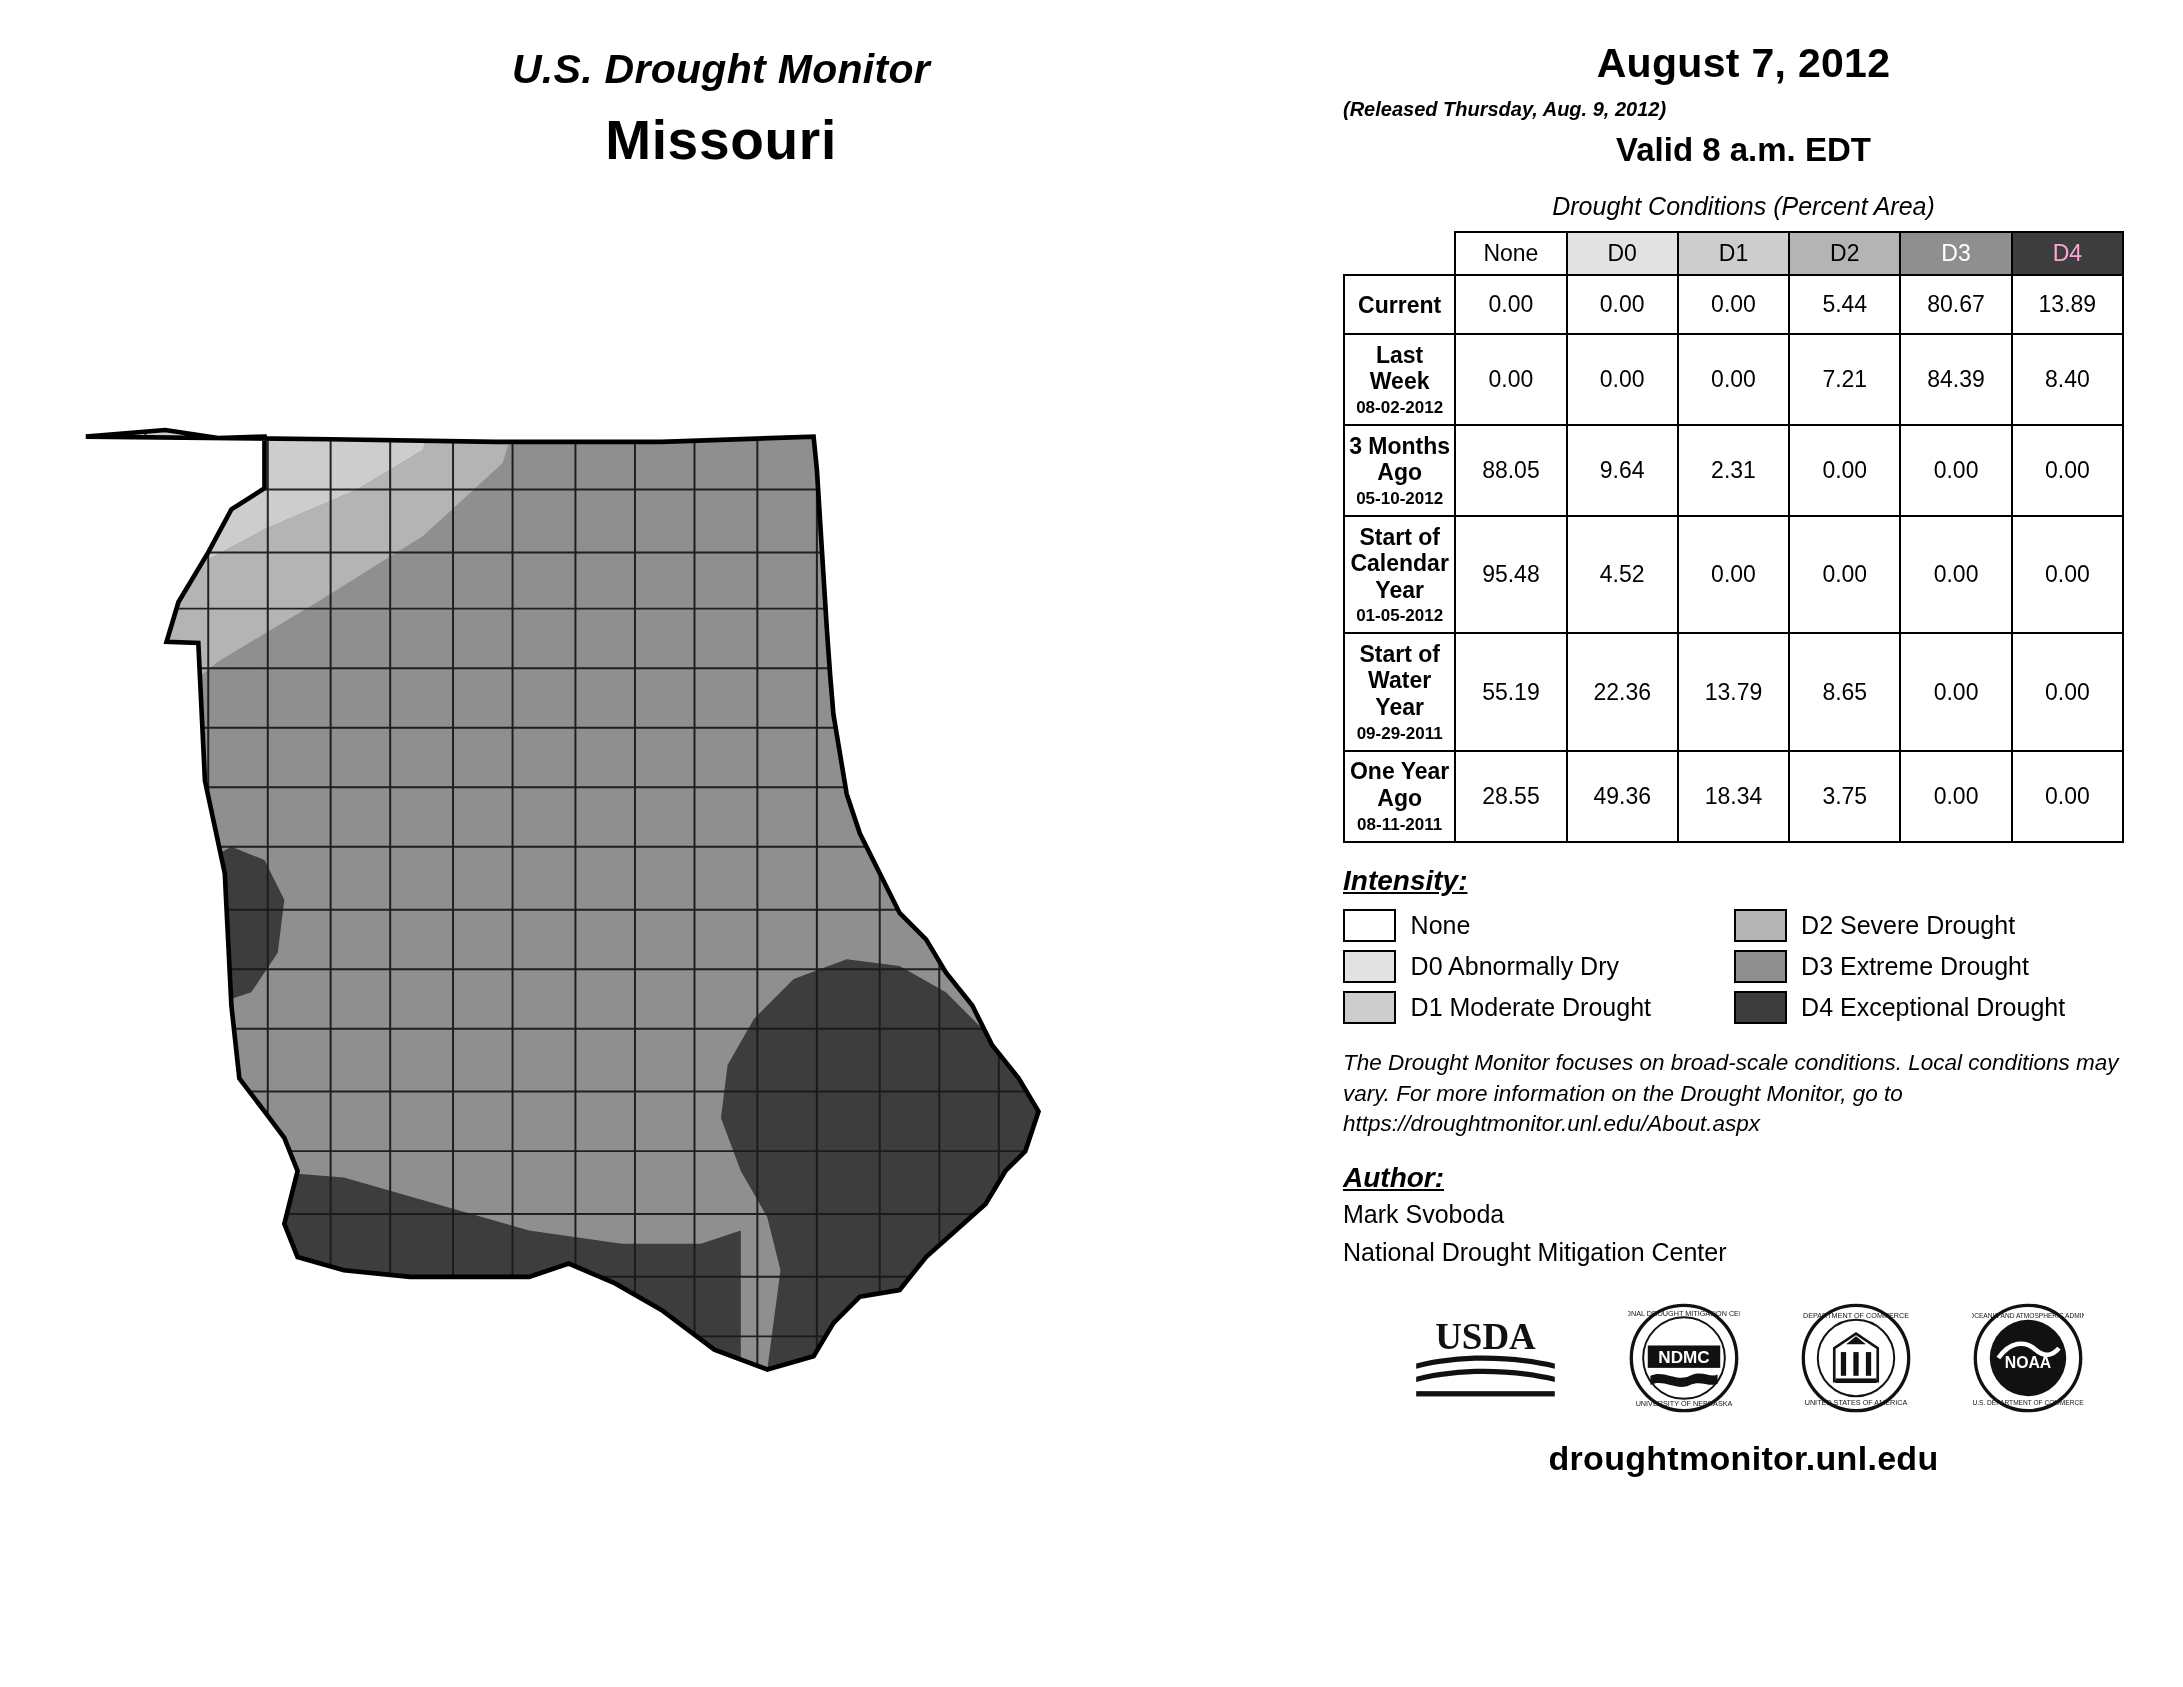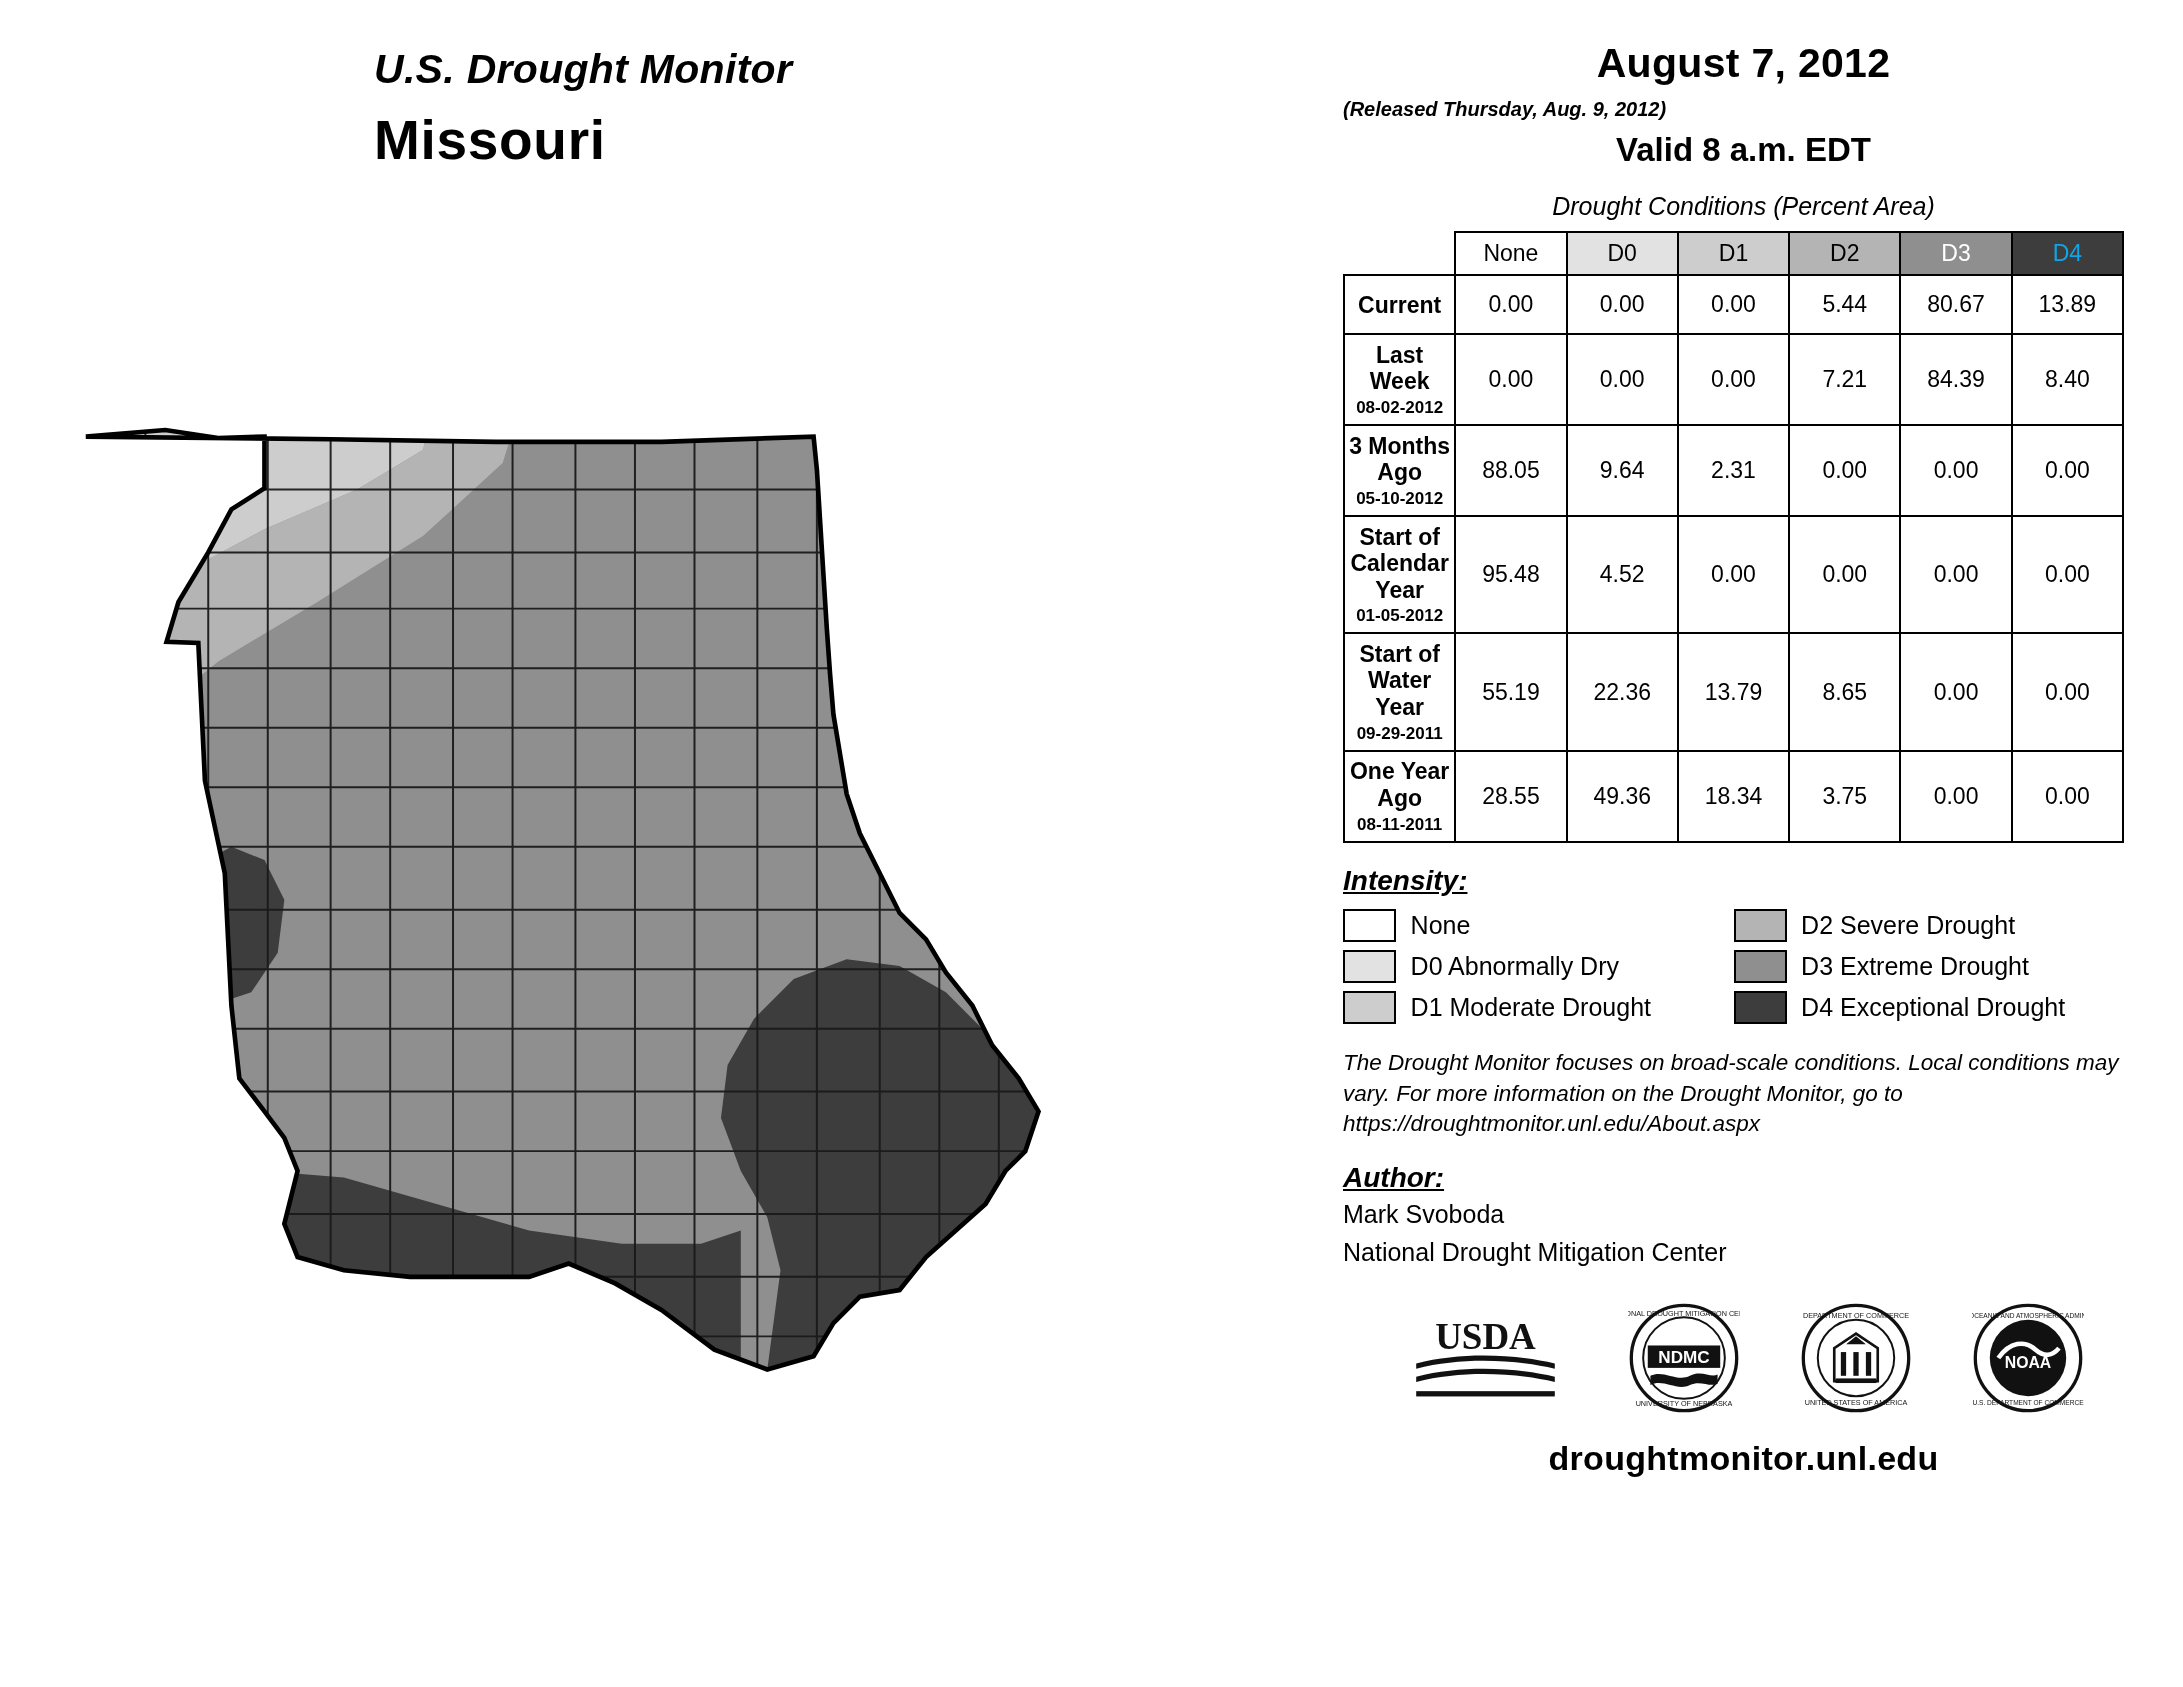--- a/index.html
+++ b/index.html
@@ -17,24 +17,24 @@
   }
   .page {
     position: relative;
     width: 2183px;
     height: 1687px;
   }
 
   
   .title-block {
     position: absolute;
-    left: 374px;
+    left: 357px;
     top: 46px;
     width: 728px;
-    text-align: left;
+    text-align: center;
   }
   .title-main {
     font-style: italic;
     font-weight: bold;
     font-size: 41px;
     letter-spacing: 0.3px;
     white-space: nowrap;
   }
   .title-state {
     font-weight: bold;
@@ -120,21 +120,21 @@
   }
   table.dm thead td {
     height: 41px;
     font-size: 23px;
   }
   .hdr-none { background: #ffffff; }
   .hdr-d0 { background: #e2e2e2; }
   .hdr-d1 { background: #cdcdcd; }
   .hdr-d2 { background: #b4b4b4; }
   .hdr-d3 { background: #8f8f8f; color: #ffffff; }
-  .hdr-d4 { background: #3d3d3d; color: #0ea5e9; }
+  .hdr-d4 { background: #3d3d3d; color: #f9a8d4; }
   .hdr-blank { border: none !important; background: transparent; }
 
   .section-head {
     font-style: italic;
     font-weight: bold;
     font-size: 28px;
     text-decoration: underline;
     margin-top: 22.5px;
   }
 

